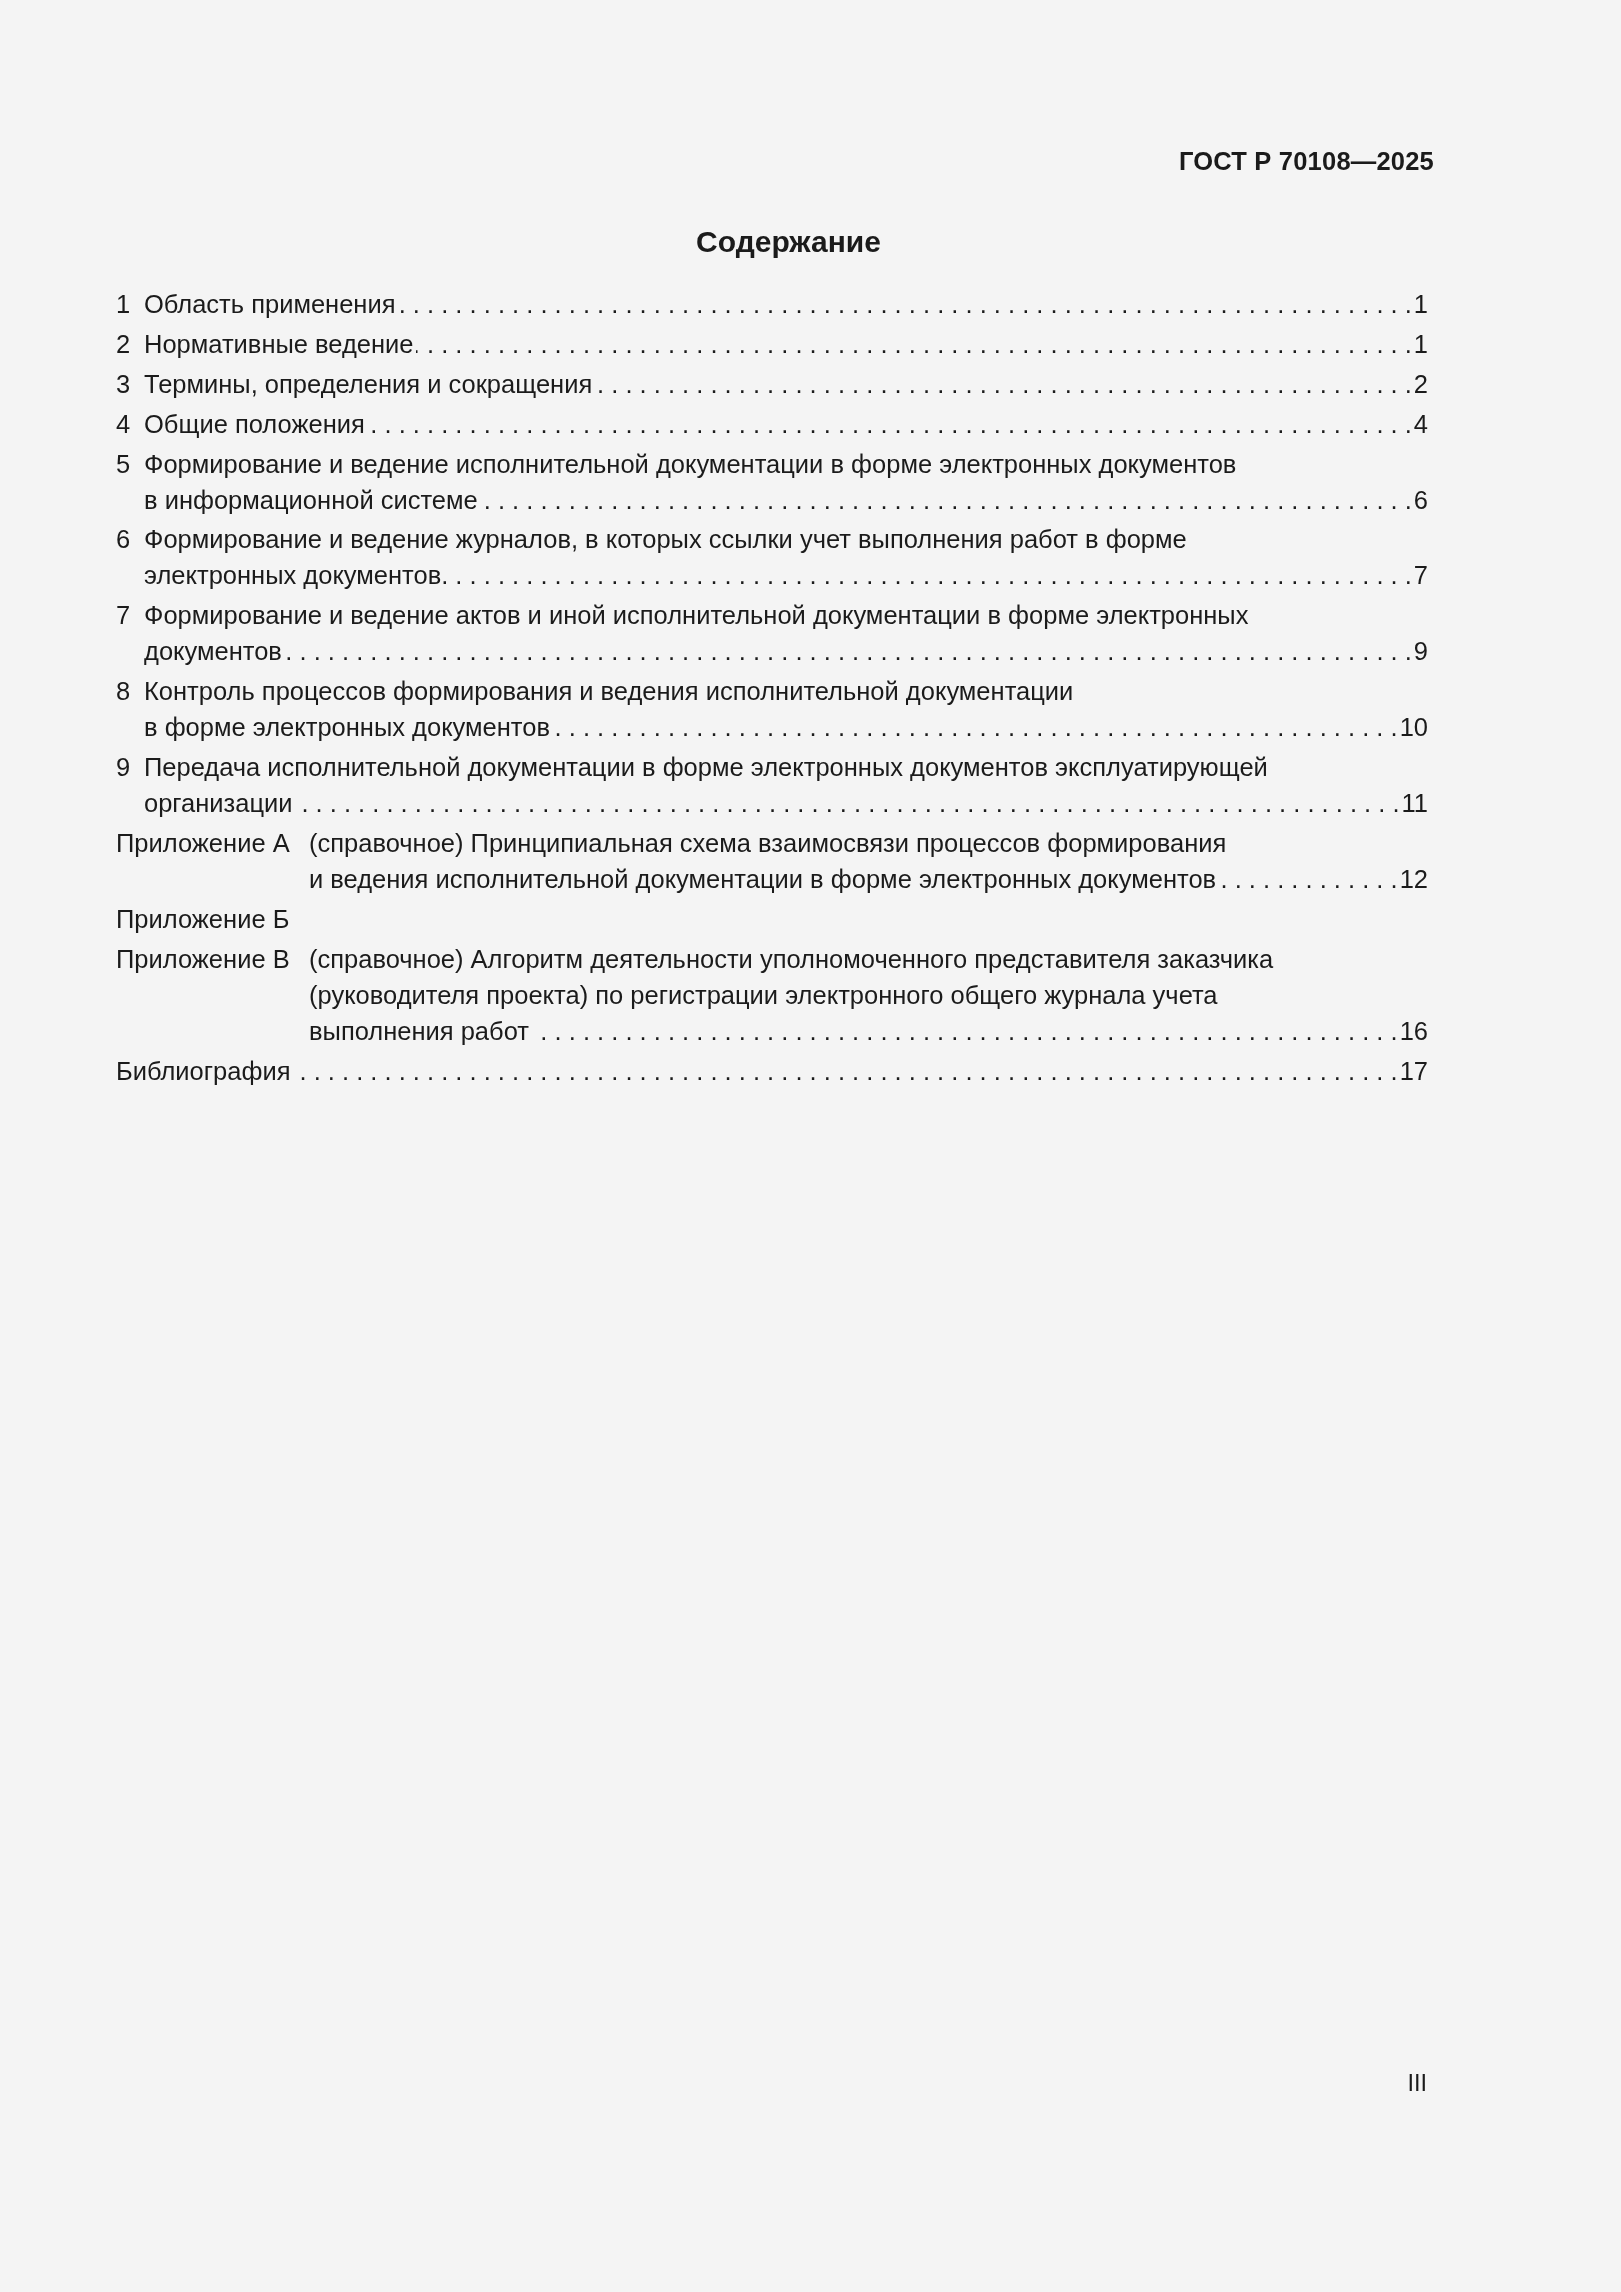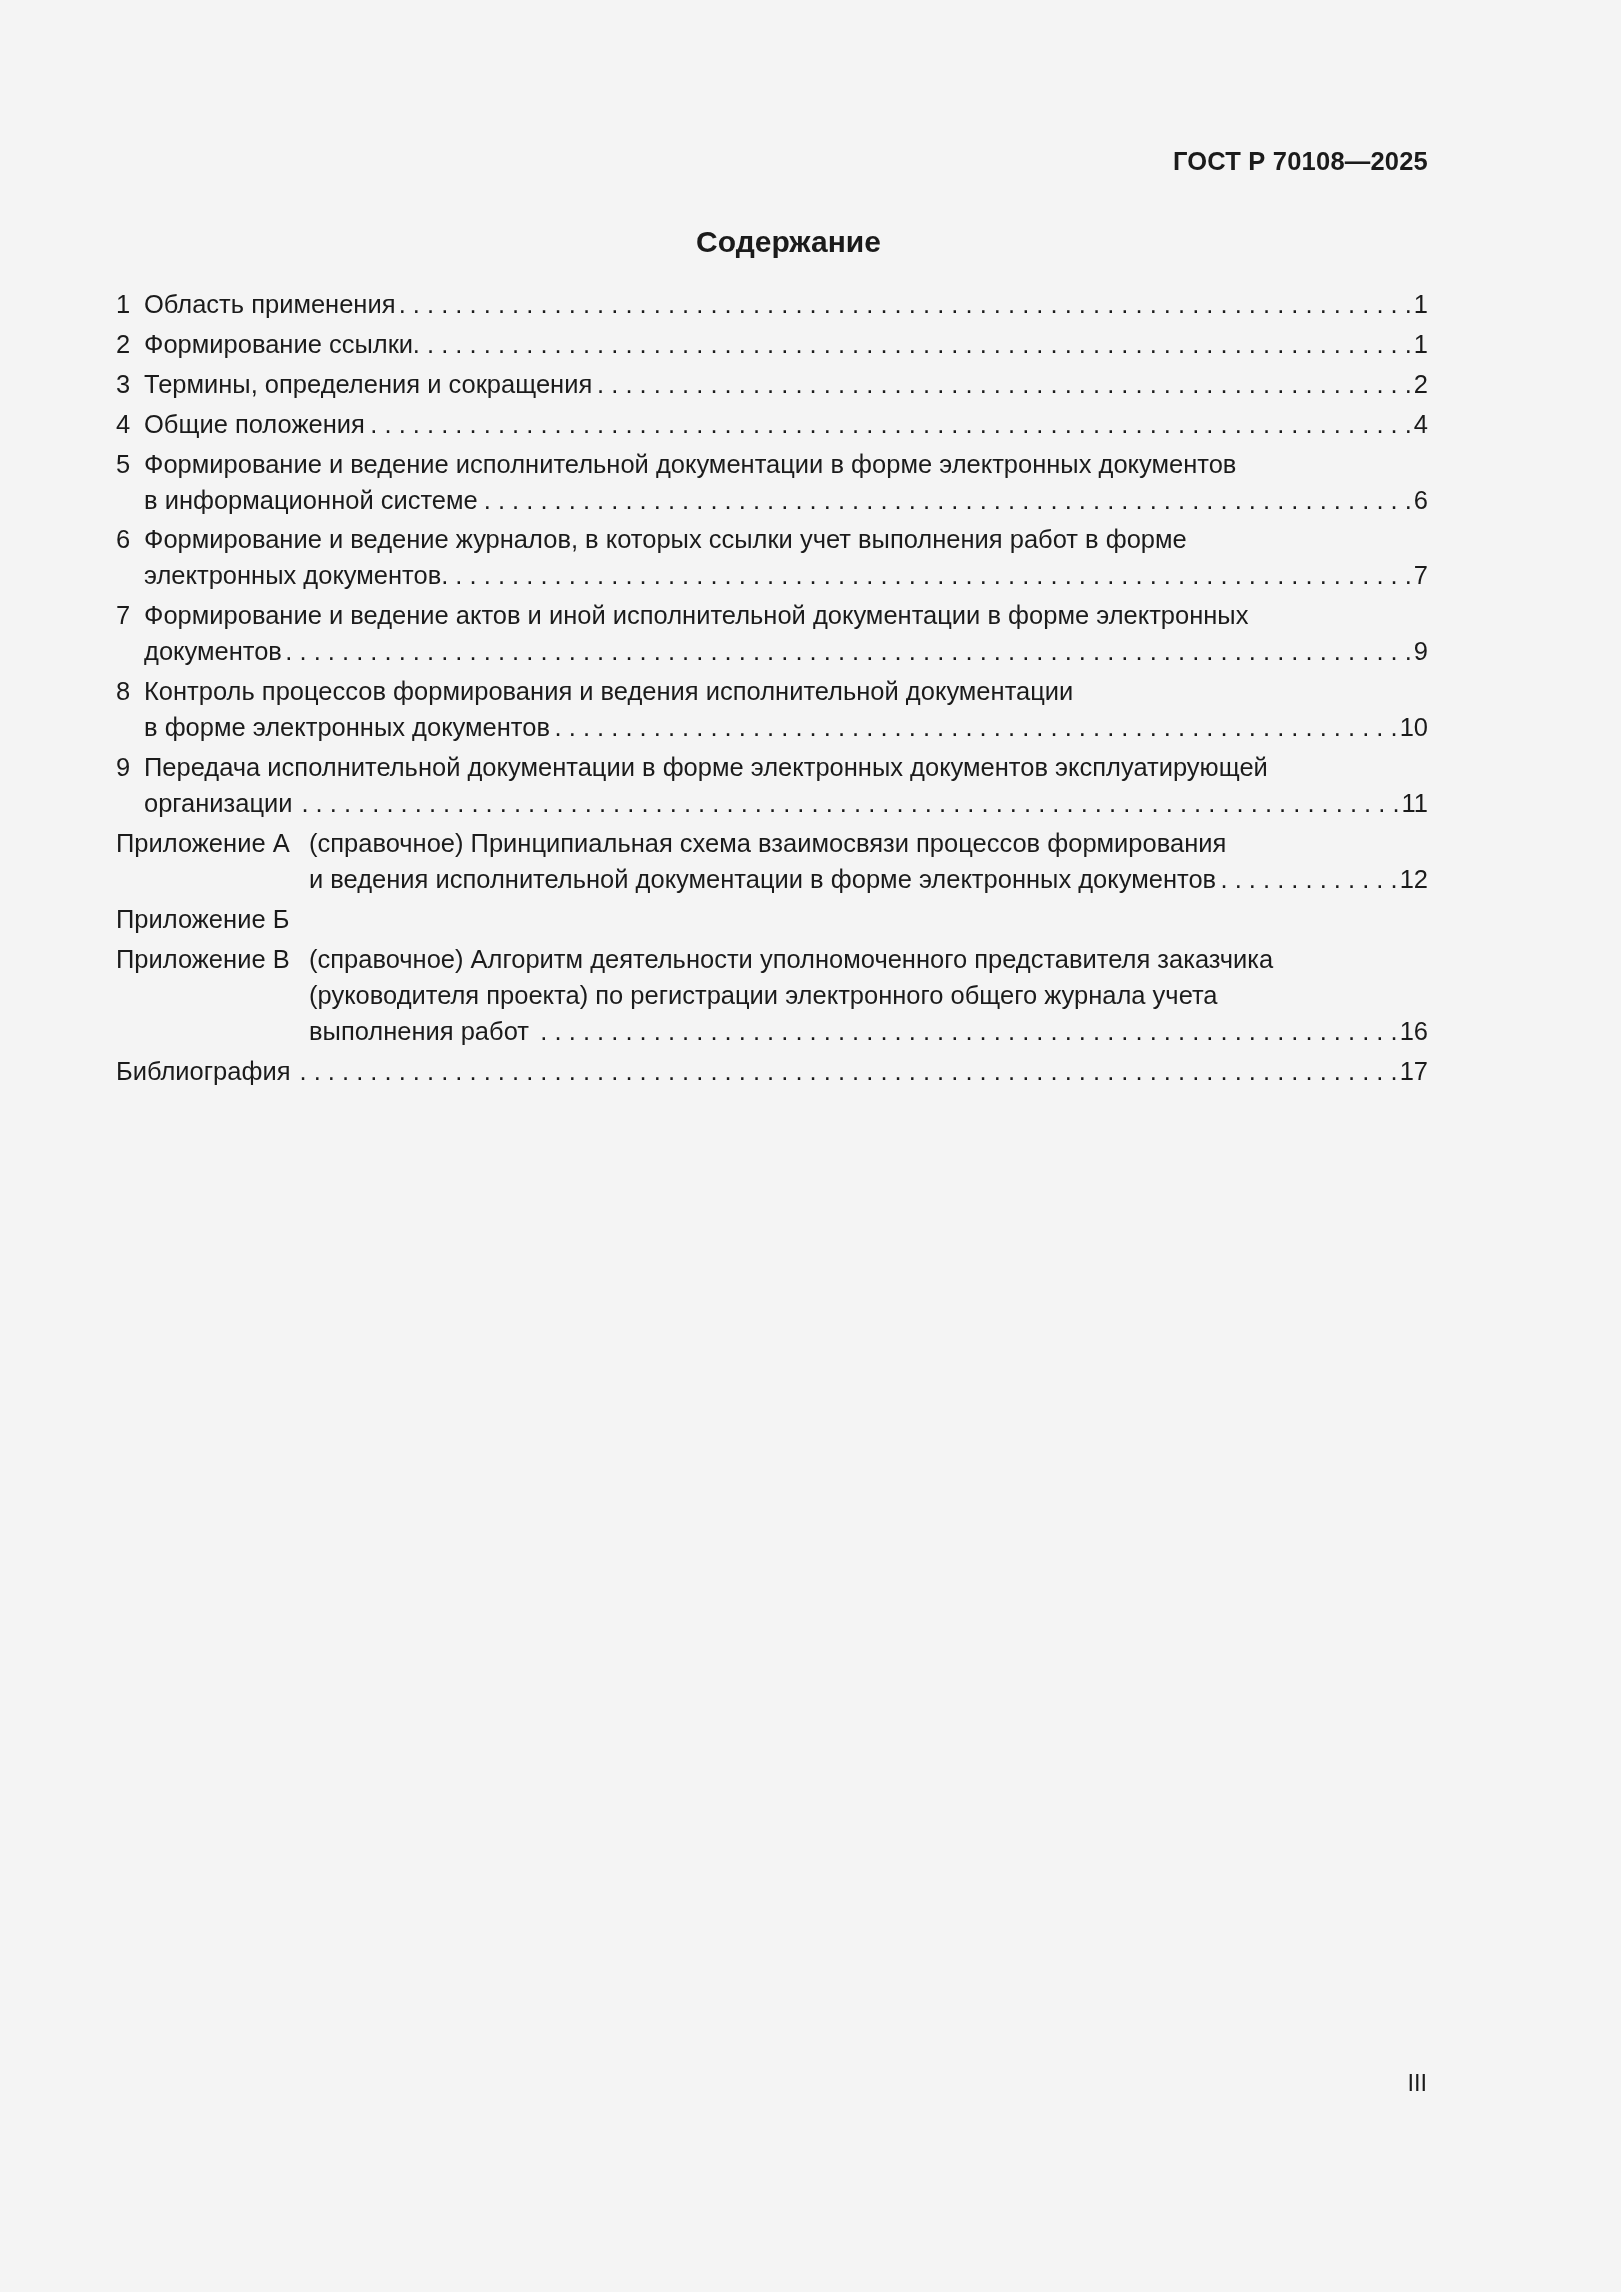--- a/index.html
+++ b/index.html
@@ -6,21 +6,21 @@
   body {
     width: 1621px; height: 2293px;
     background: #f4f4f4;
     color: #1b1b1b;
     font-family: "Liberation Sans", "DejaVu Sans", sans-serif;
     position: relative;
     overflow: hidden;
   }
   .std-header {
     position: absolute;
-    top: 147px; right: 193px;
+    top: 147px; right: 187px;
     font-weight: bold;
     font-size: 25.5px;
     letter-spacing: 0.2px;
   }
   .toc-title {
     position: absolute;
     top: 225px; left: 16px; width: 1545px;
     text-align: center;
     font-weight: bold;
     font-size: 30px;
@@ -91,21 +91,21 @@
         <span class="leader"></span>
         <span class="page">1</span>
       </div>
     </div>
   </div>
 
   <div class="entry sec">
     <span class="num">2</span>
     <div class="body">
       <div class="last">
-        <span class="txt">Формирование ссылки</span>
+        <span class="txt">Нормативные ведение</span>
         <span class="leader"></span>
         <span class="page">1</span>
       </div>
     </div>
   </div>
 
   <div class="entry sec">
     <span class="num">3</span>
     <div class="body">
       <div class="last">

